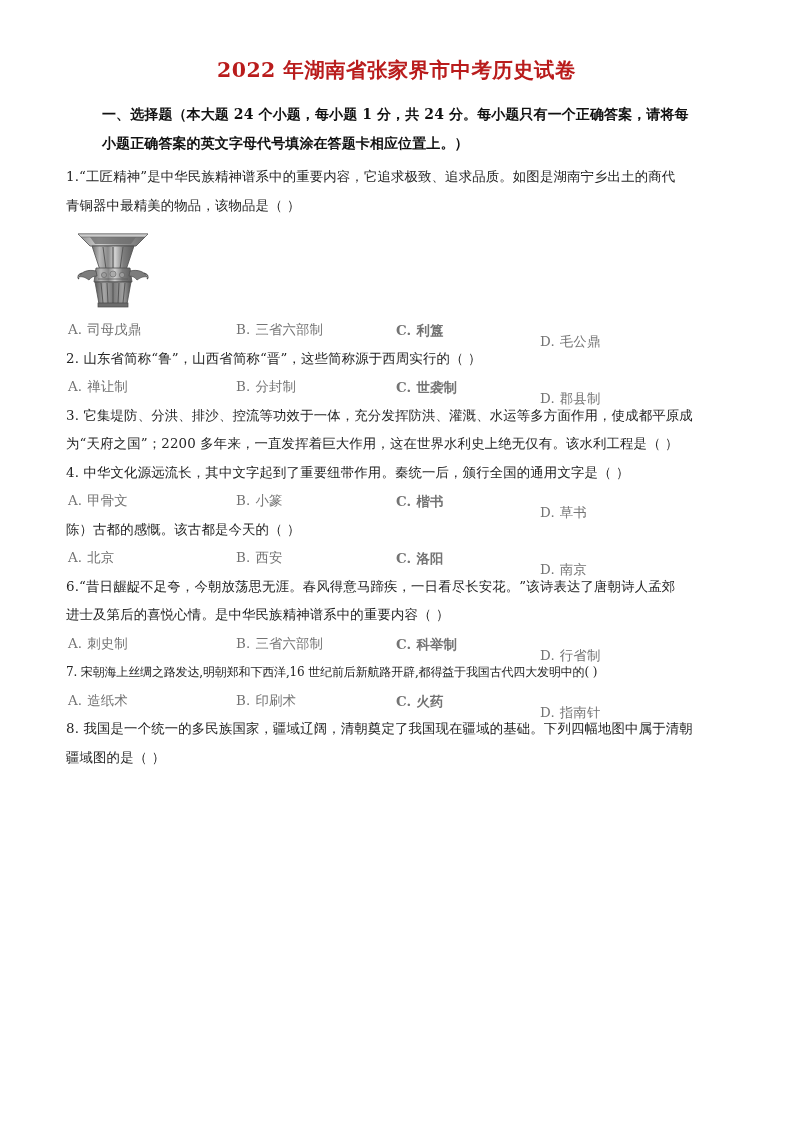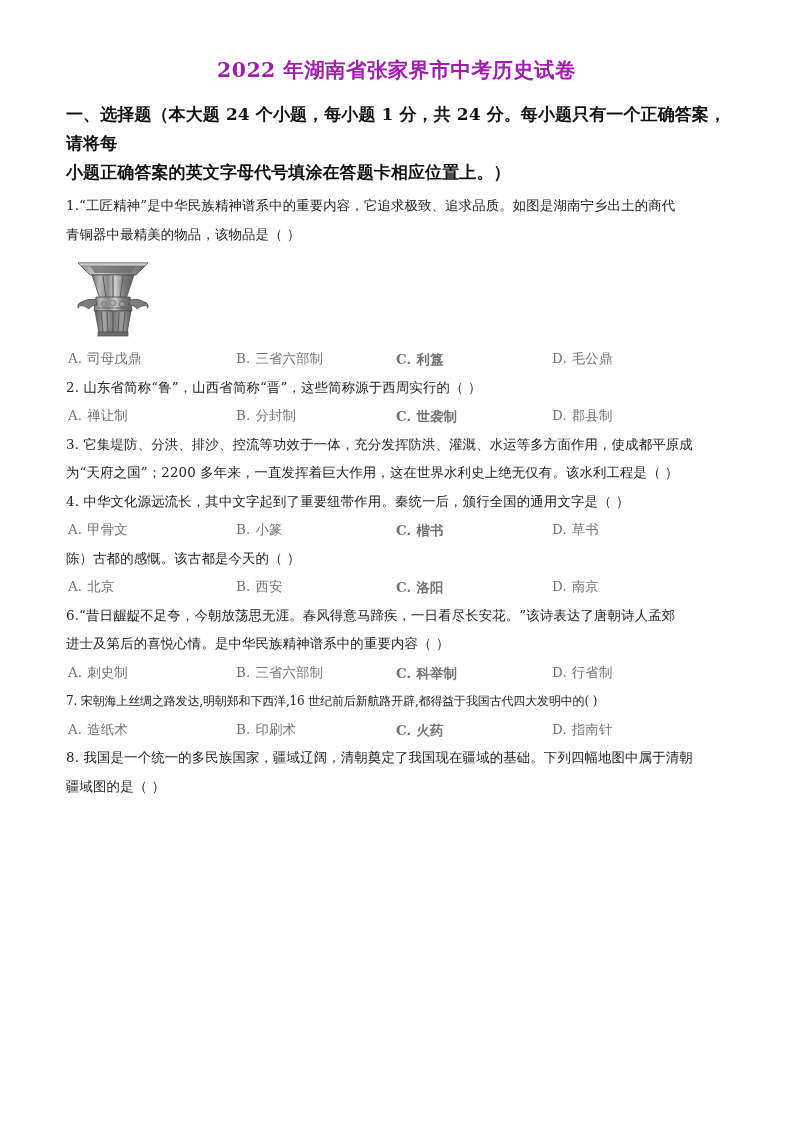--- a/index.html
+++ b/index.html
@@ -25,40 +25,41 @@
   
   .doc-title {
     position: absolute;
     top: 56px;
     left: 0;
     width: 793px;
     text-align: center;
     font-size: 20.5px;
     font-weight: bold;
     letter-spacing: 0.4px;
-    color: #a21caf;
+    color: #b91c1c;
     font-family: "DejaVu Serif", "Liberation Serif", serif;
   }
 
   
   .content {
     position: absolute;
     top: 100px;
     left: 66px;
     width: 664px;
   }
 
   
   .section-head {
-    font-size: 17px;
+    font-size: 14px;
     font-weight: bold;
     line-height: 29px;
     color: #111111;
     letter-spacing: 0.1px;
     margin-bottom: 5px;
+    margin-left: 36px;
   }
 
   
   .question {
     font-size: 13.4px;
     line-height: 28.5px;
     color: #242424;
     letter-spacing: 0.15px;
   }
   .q-stem {
@@ -79,21 +80,21 @@
     color: #737373;
   }
   .opt {
     position: absolute;
     top: 0;
     white-space: nowrap;
   }
   .opt-a { left: 2px; }
   .opt-b { left: 170px; }
   .opt-c { left: 330px; font-weight: bold; }
-  .opt-d { left: 486px; }
+  .opt-d { left: 474px; margin-top: 12px; }
   .opt-letter { margin-right: 5px; }
 
   
   .figure-wrap {
     height: 92px;
     padding-top: 4px;
   }
   .bronze-fig {
     margin-left: 10px;
     display: block;

